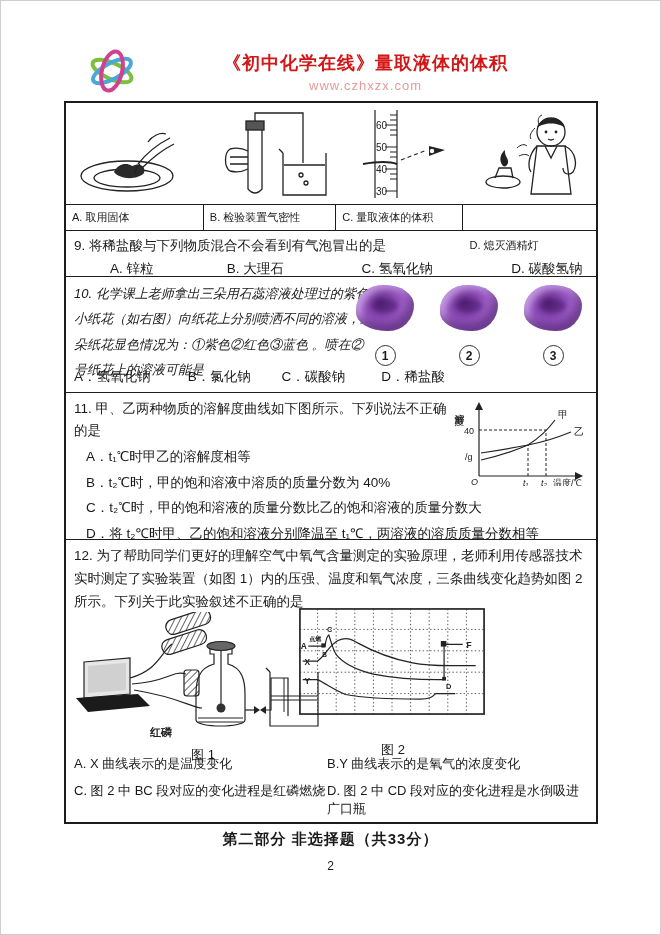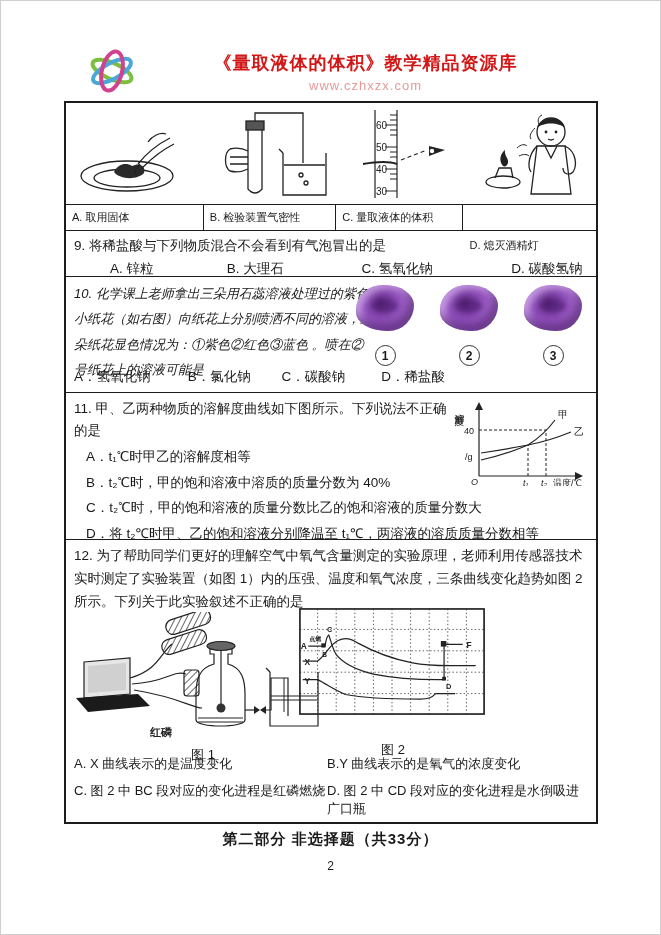--- a/index.html
+++ b/index.html
@@ -91,21 +91,21 @@
 
 <div class="page">
 
   <svg class="logo" viewBox="0 0 54 52">
     <g fill="none" stroke-width="4" stroke-linecap="round">
       <ellipse cx="27" cy="26" rx="21" ry="8" stroke="#7cbf3f" transform="rotate(24 27 26)"></ellipse>
       <ellipse cx="27" cy="26" rx="21" ry="8" stroke="#49a8d8" transform="rotate(-28 27 26)"></ellipse>
       <ellipse cx="27" cy="26" rx="10" ry="20" stroke="#d0418f" transform="rotate(14 27 26)"></ellipse>
     </g>
   </svg>
-  <div class="hdr-title">《量取液体的体积》教学精品资源库</div>
+  <div class="hdr-title">《初中化学在线》量取液体的体积</div>
   <div class="hdr-url">www.czhxzx.com</div>
 
   <div class="mainbox">
 
     <div class="row r-images">
       <div class="imgcell">
         <svg width="125" height="92" viewBox="0 0 125 92" stroke="#222" fill="none" stroke-width="1.3">
           <ellipse cx="57" cy="68" rx="46" ry="15"></ellipse>
           <ellipse cx="57" cy="70" rx="33" ry="9"></ellipse>
           <path d="M44,64 C48,56 56,54 62,58 C70,54 76,58 74,65 C68,72 50,72 44,64 Z" fill="#2a2a2a" stroke="none"></path>

